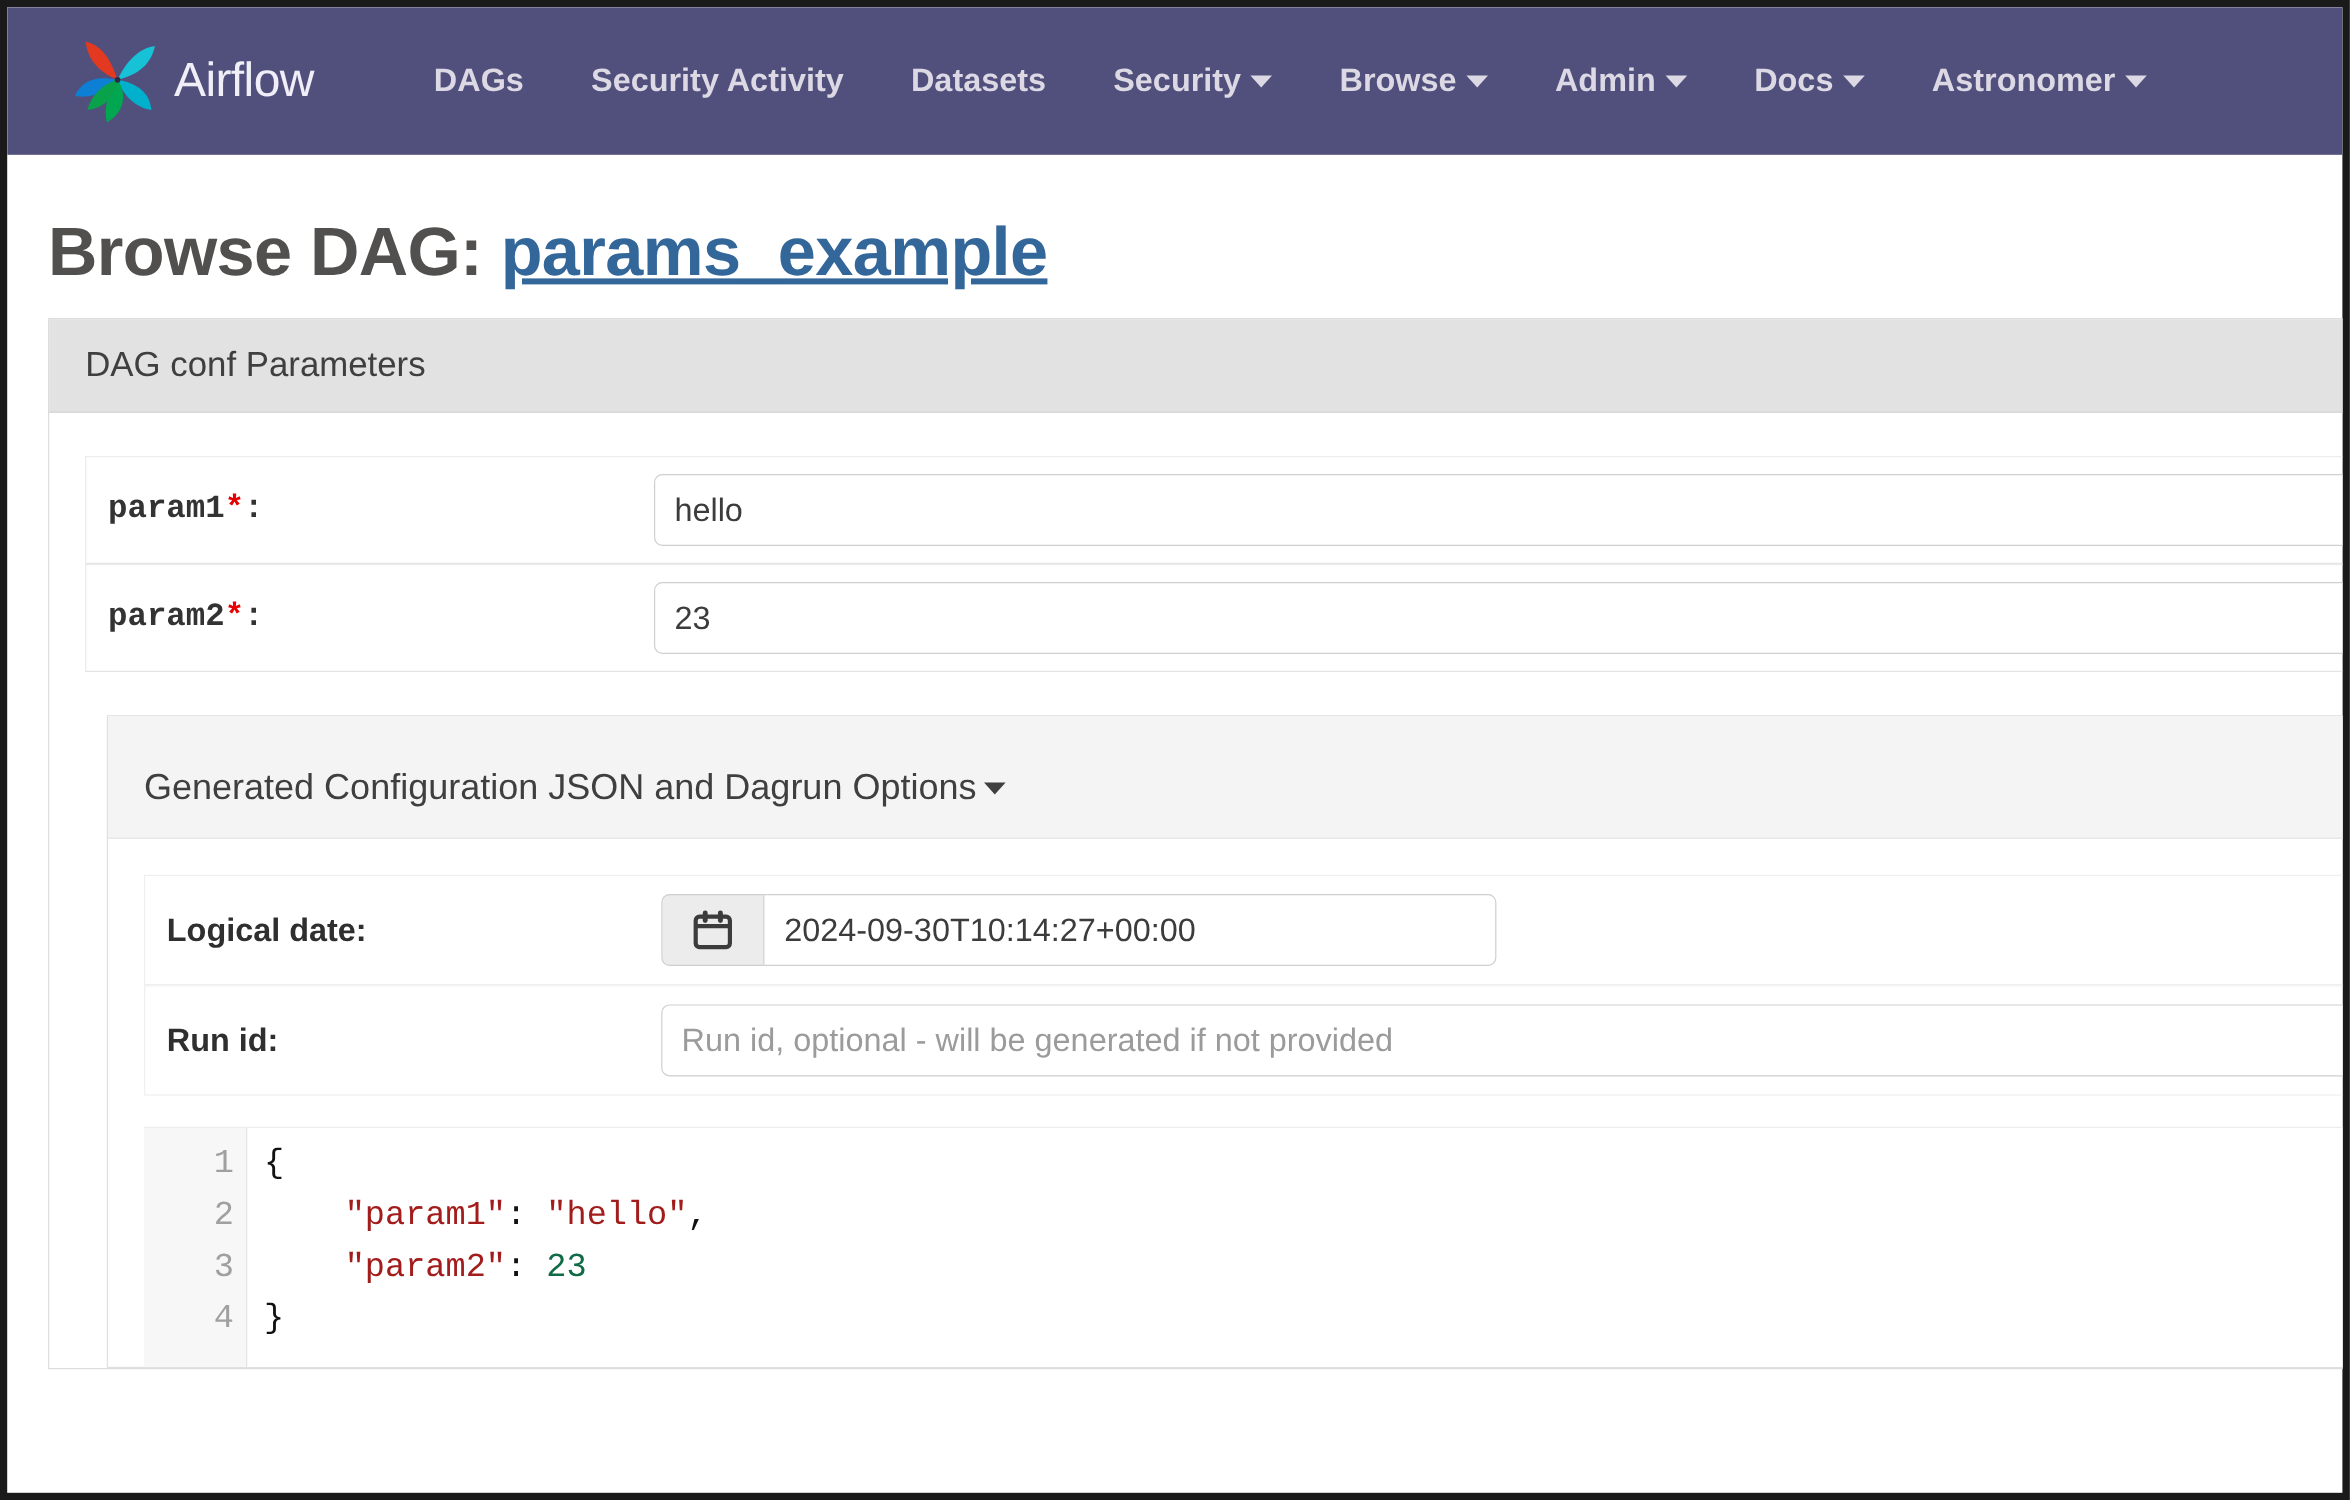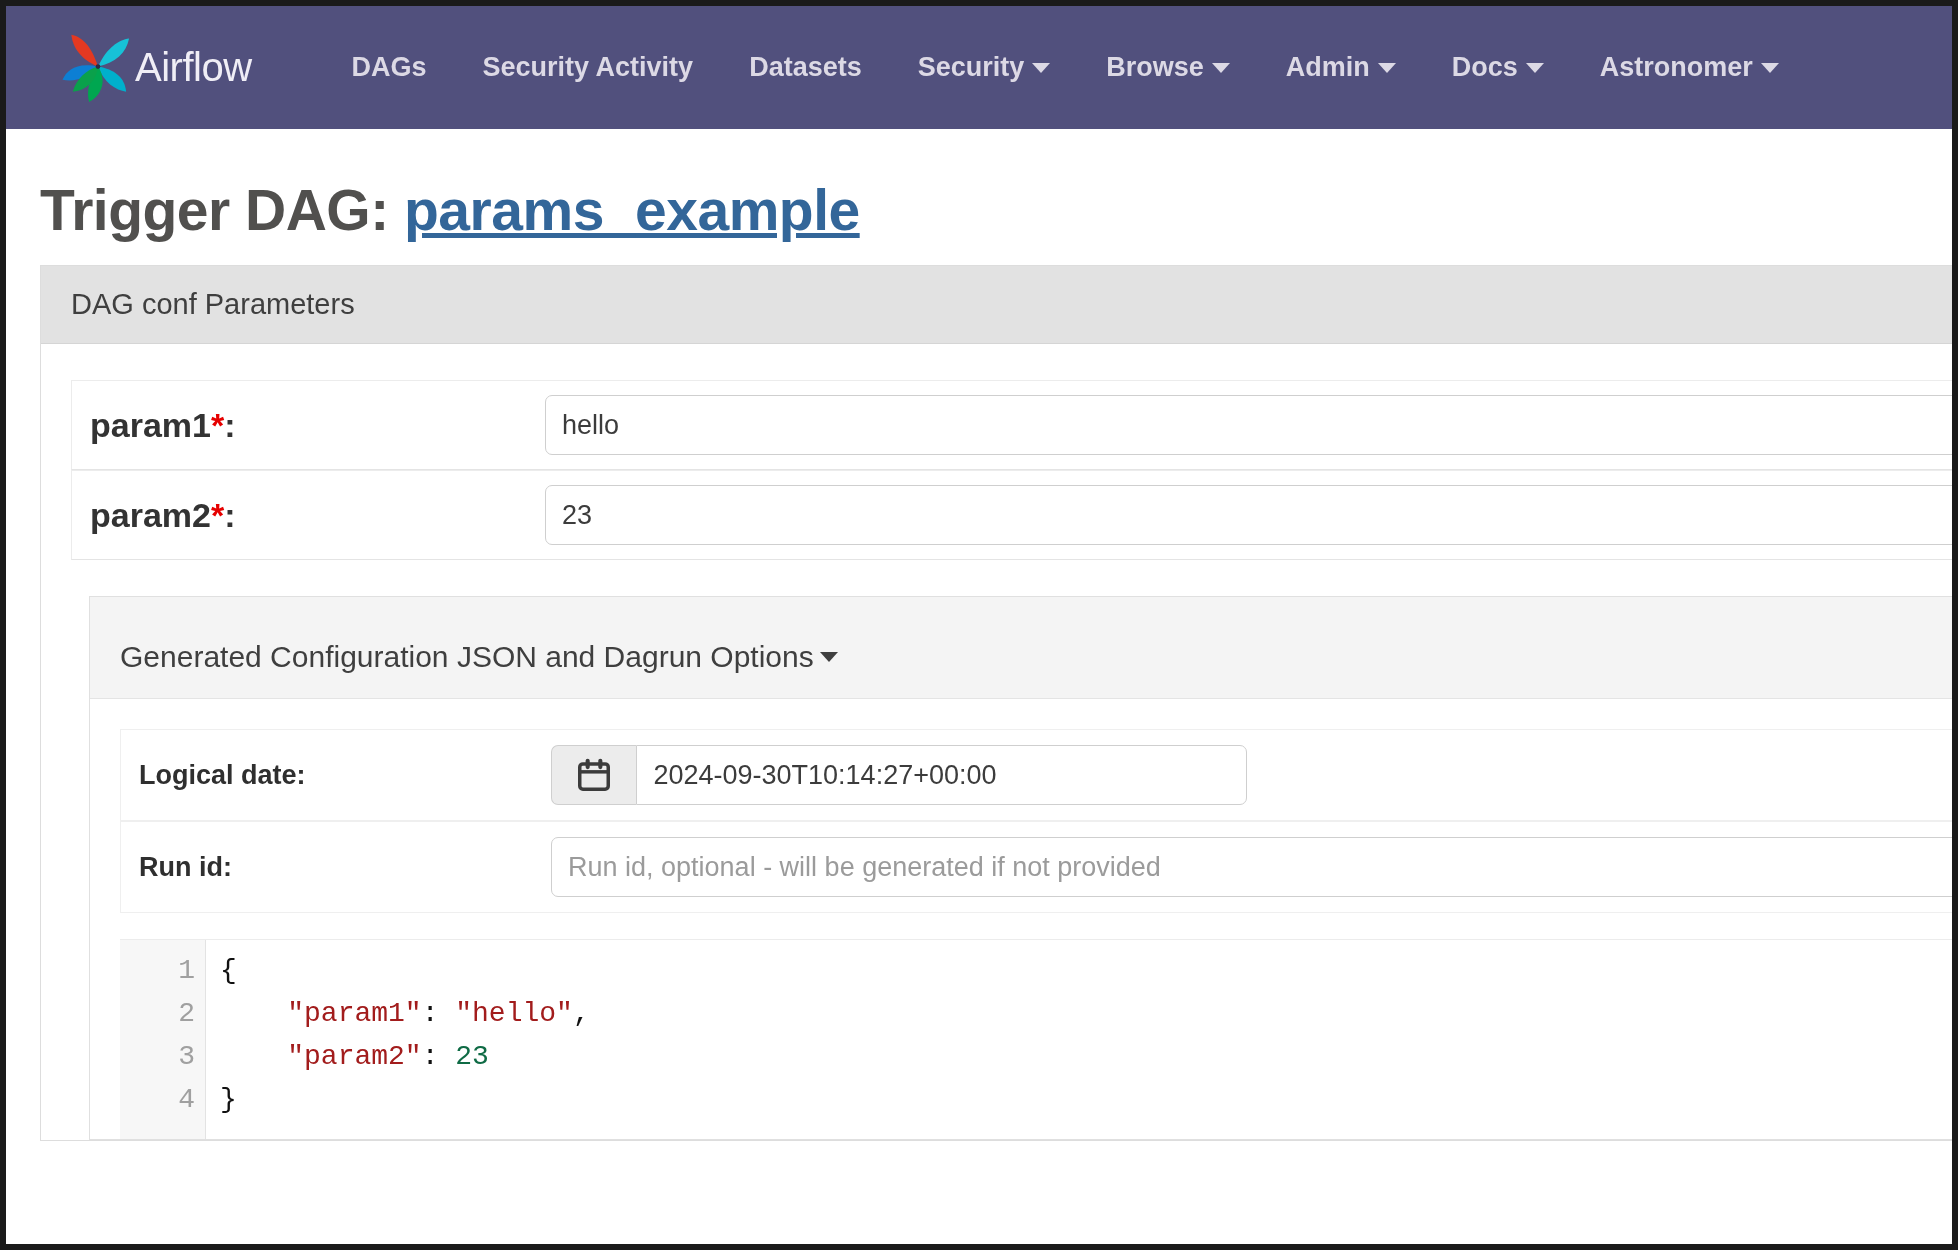--- a/index.html
+++ b/index.html
@@ -24,21 +24,21 @@
     height: 123px;
     background: #51507d;
     display: flex;
     align-items: center;
     padding-left: 55px;
     overflow: hidden;
   }
   .brand {
     display: flex;
     align-items: center;
-    gap: 0;
+    gap: 10px;
     margin-right: 72px;
     text-decoration: none;
   }
   .logo-wrap { width: 74px; height: 74px; display:block; }
   .brand-text {
     color: #f0eef6;
     font-size: 40px;
     letter-spacing: -0.5px;
     font-weight: 400;
   }
@@ -99,24 +99,25 @@
     border: 1px solid #ececec;
     border-bottom: 1px solid #e4e4e4;
     min-height: 90px;
     padding: 0 0 0 18px;
     margin-right: -40px;
   }
   .form-row.spacer-below { margin-bottom: 36px; }
   .form-label {
     width: 455px;
     flex: 0 0 455px;
-    font-size: 34px;
+    font-size: 27px;
     font-weight: bold;
     color: #333333;
     padding-left: 0px;
+    font-family: Liberation Mono, monospace;
   }
   .req { color: #e60000; font-weight: bold; }
   .form-control-wrap { flex: 1 1 auto; }
   .text-input {
     width: 100%;
     height: 60px;
     border: 1px solid #cfcfcf;
     border-radius: 7px;
     background: #fff;
     font-size: 27px;
@@ -275,21 +276,21 @@
       <a class="nav-item" href="#">
           <span>Astronomer</span>
           <i class="caret"></i>
         </a>
     </div>
   </div>
 
   <div class="content">
 
     <h1 class="page-title">
-      <span>Trigger DAG:</span>
+      <span>Browse DAG:</span>
       <a class="dag-name" href="#">params_example</a>
     </h1>
 
     <div class="panel">
       <div class="panel-head">DAG conf Parameters</div>
 
       <div class="panel-body">
 
         <div class="form-row">
           <div class="form-label">

